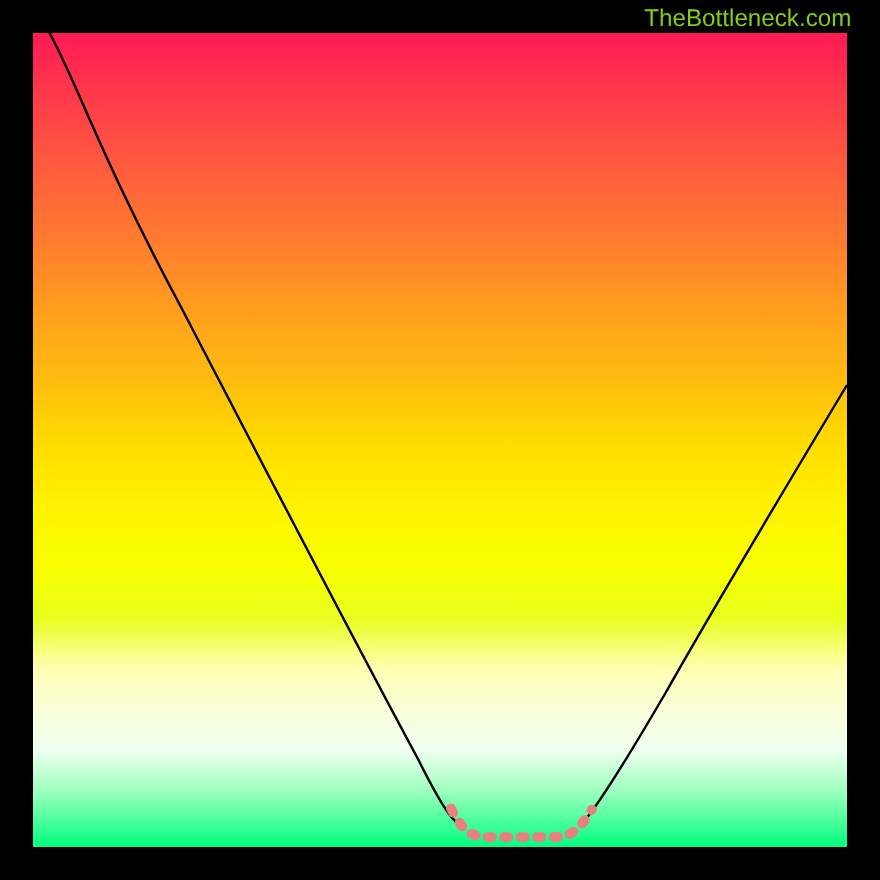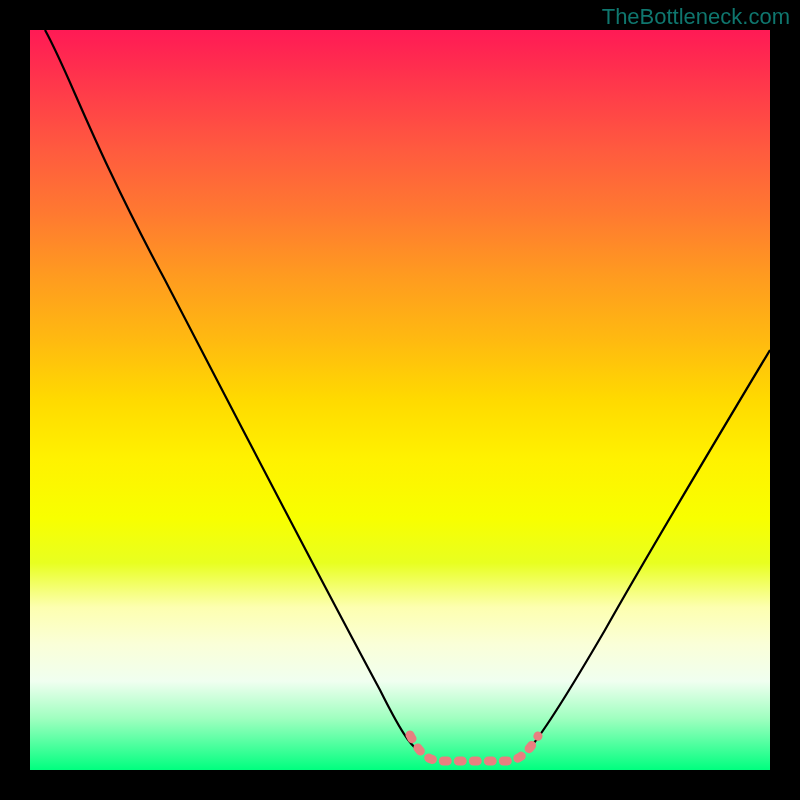--- a/index.html
+++ b/index.html
@@ -12,22 +12,22 @@
   }
   .outer {
     width: 800px;
     height: 800px;
     background: #000;
     position: relative;
   }
   .watermark {
     position: absolute;
     top: 4px;
-    right: 10px;
-    color: #0f766e;
+    right: 26px;
+    color: #84cc16;
     font-size: 22px;
     font-weight: 500;
     z-index: 10;
   }
   .plot-area {
     position: absolute;
     left: 30px;
     top: 30px;
     width: 740px;
     height: 740px;

